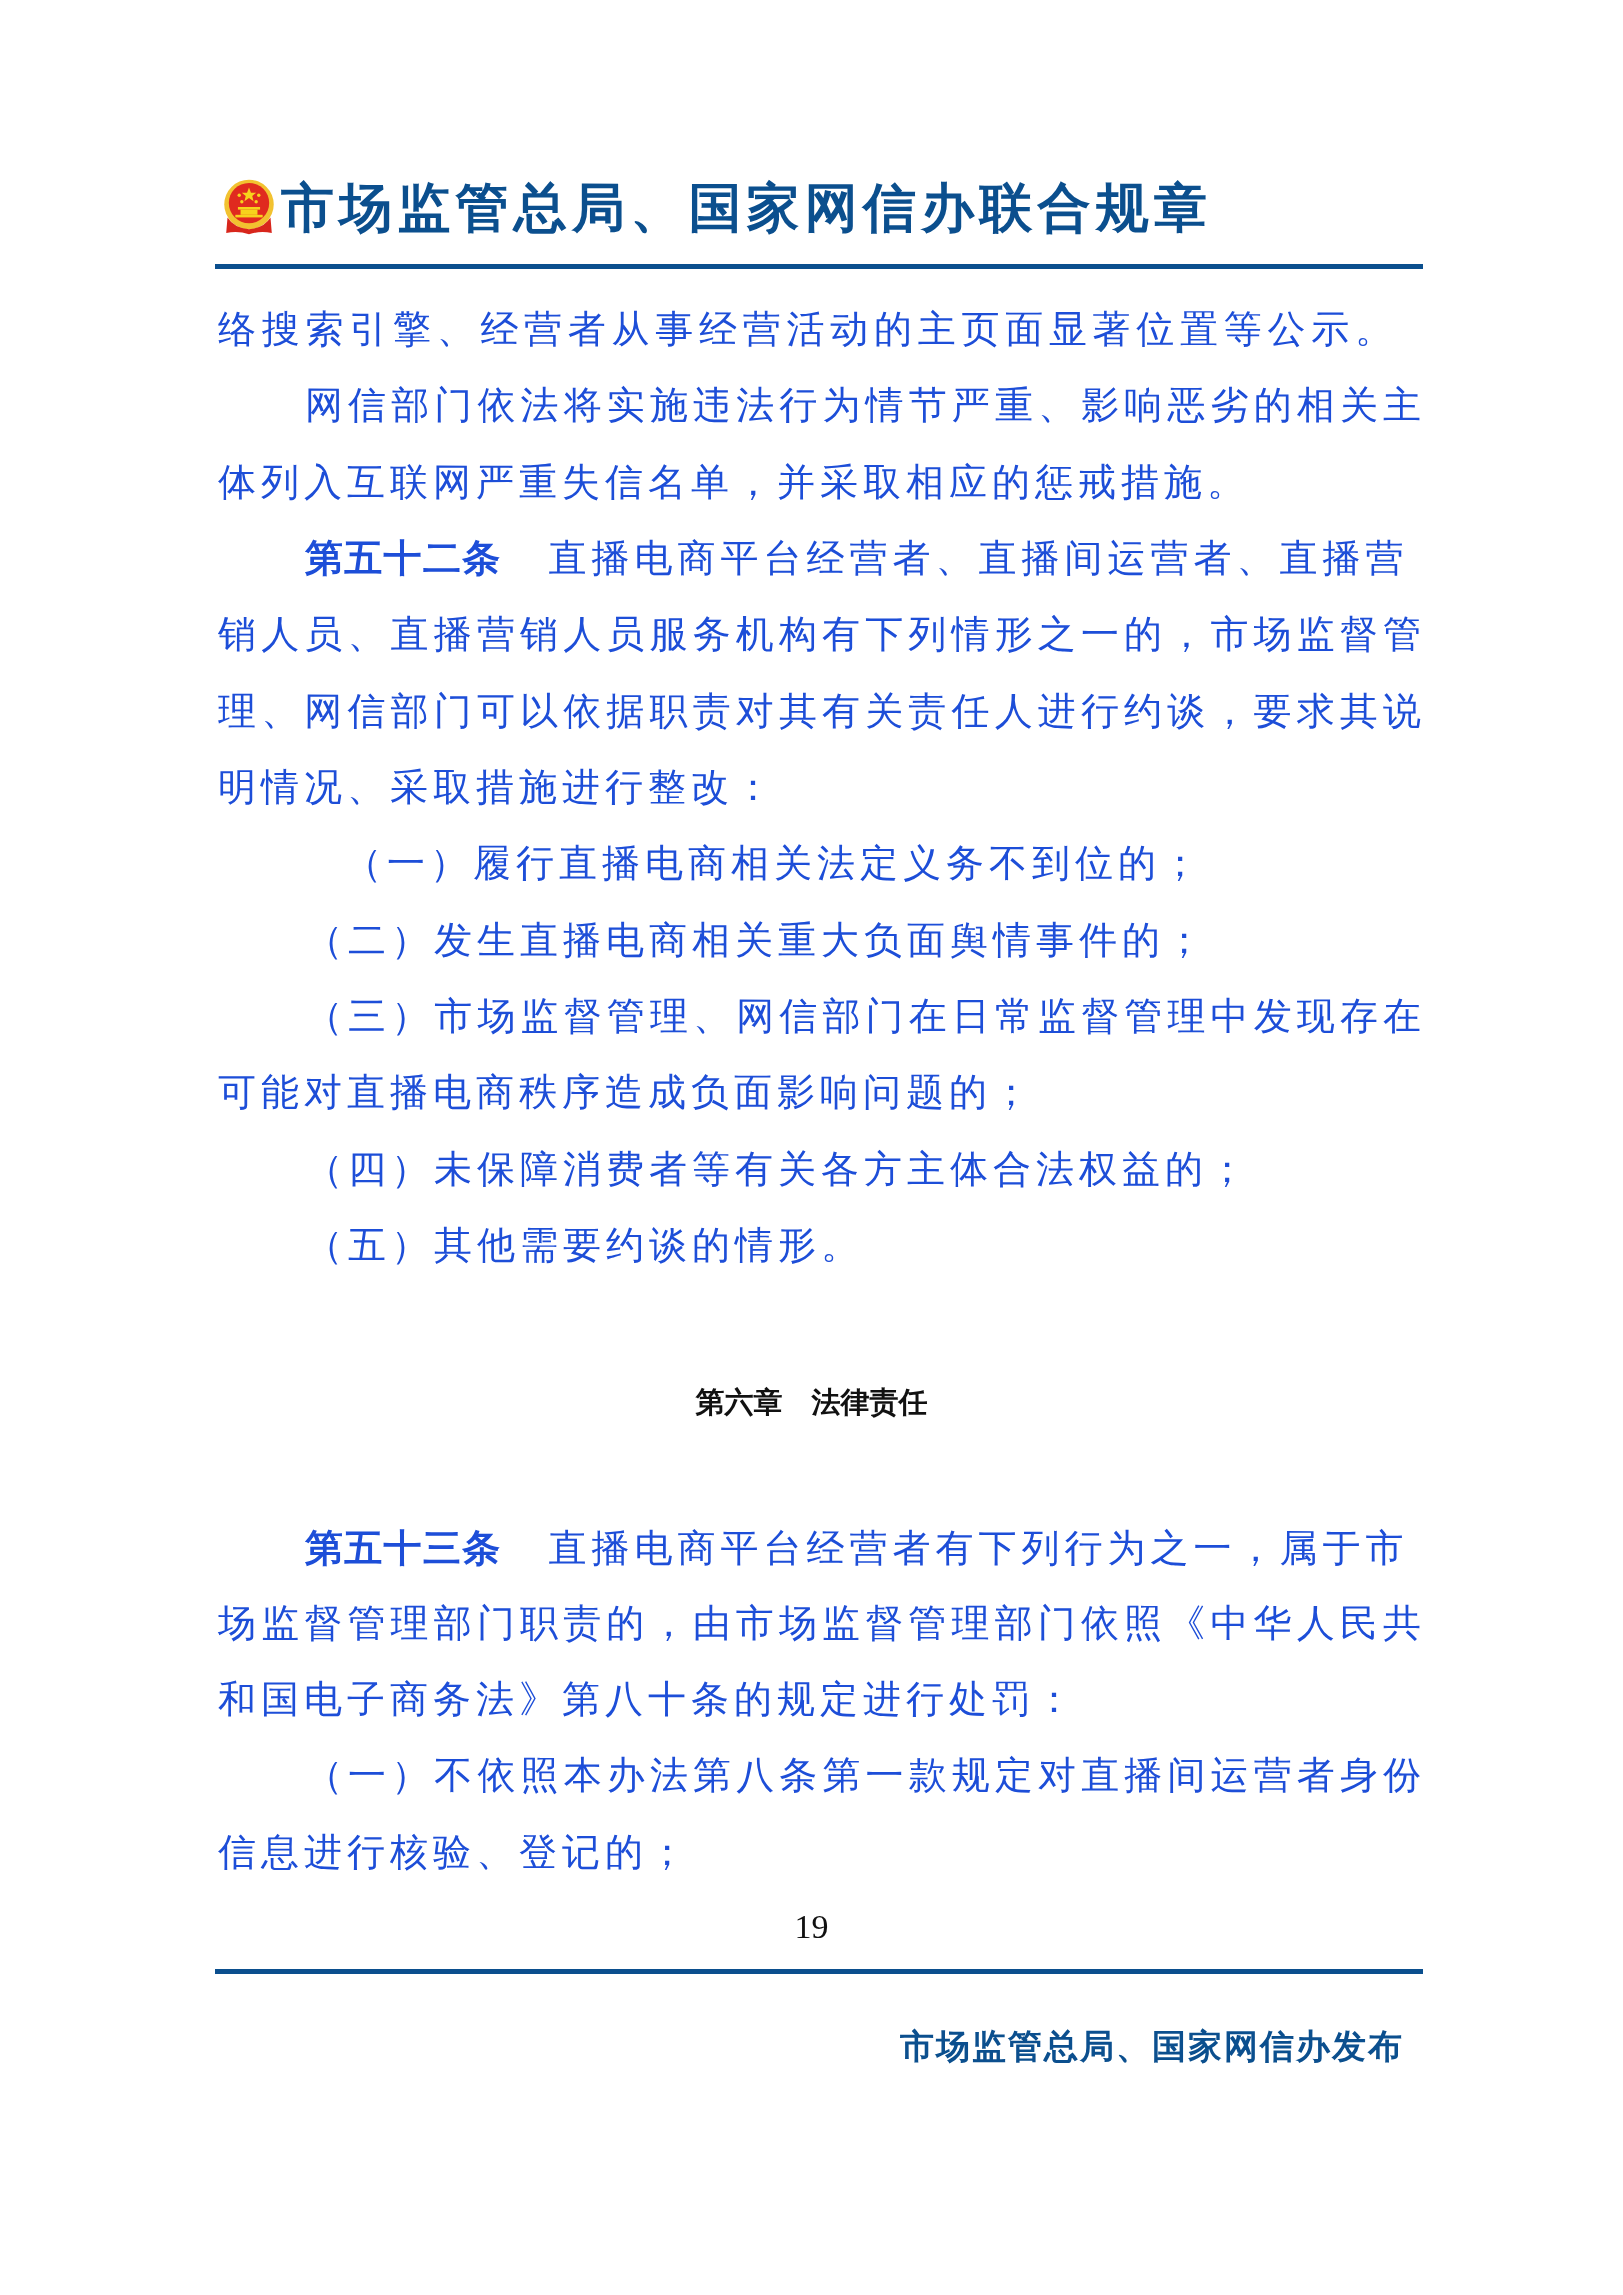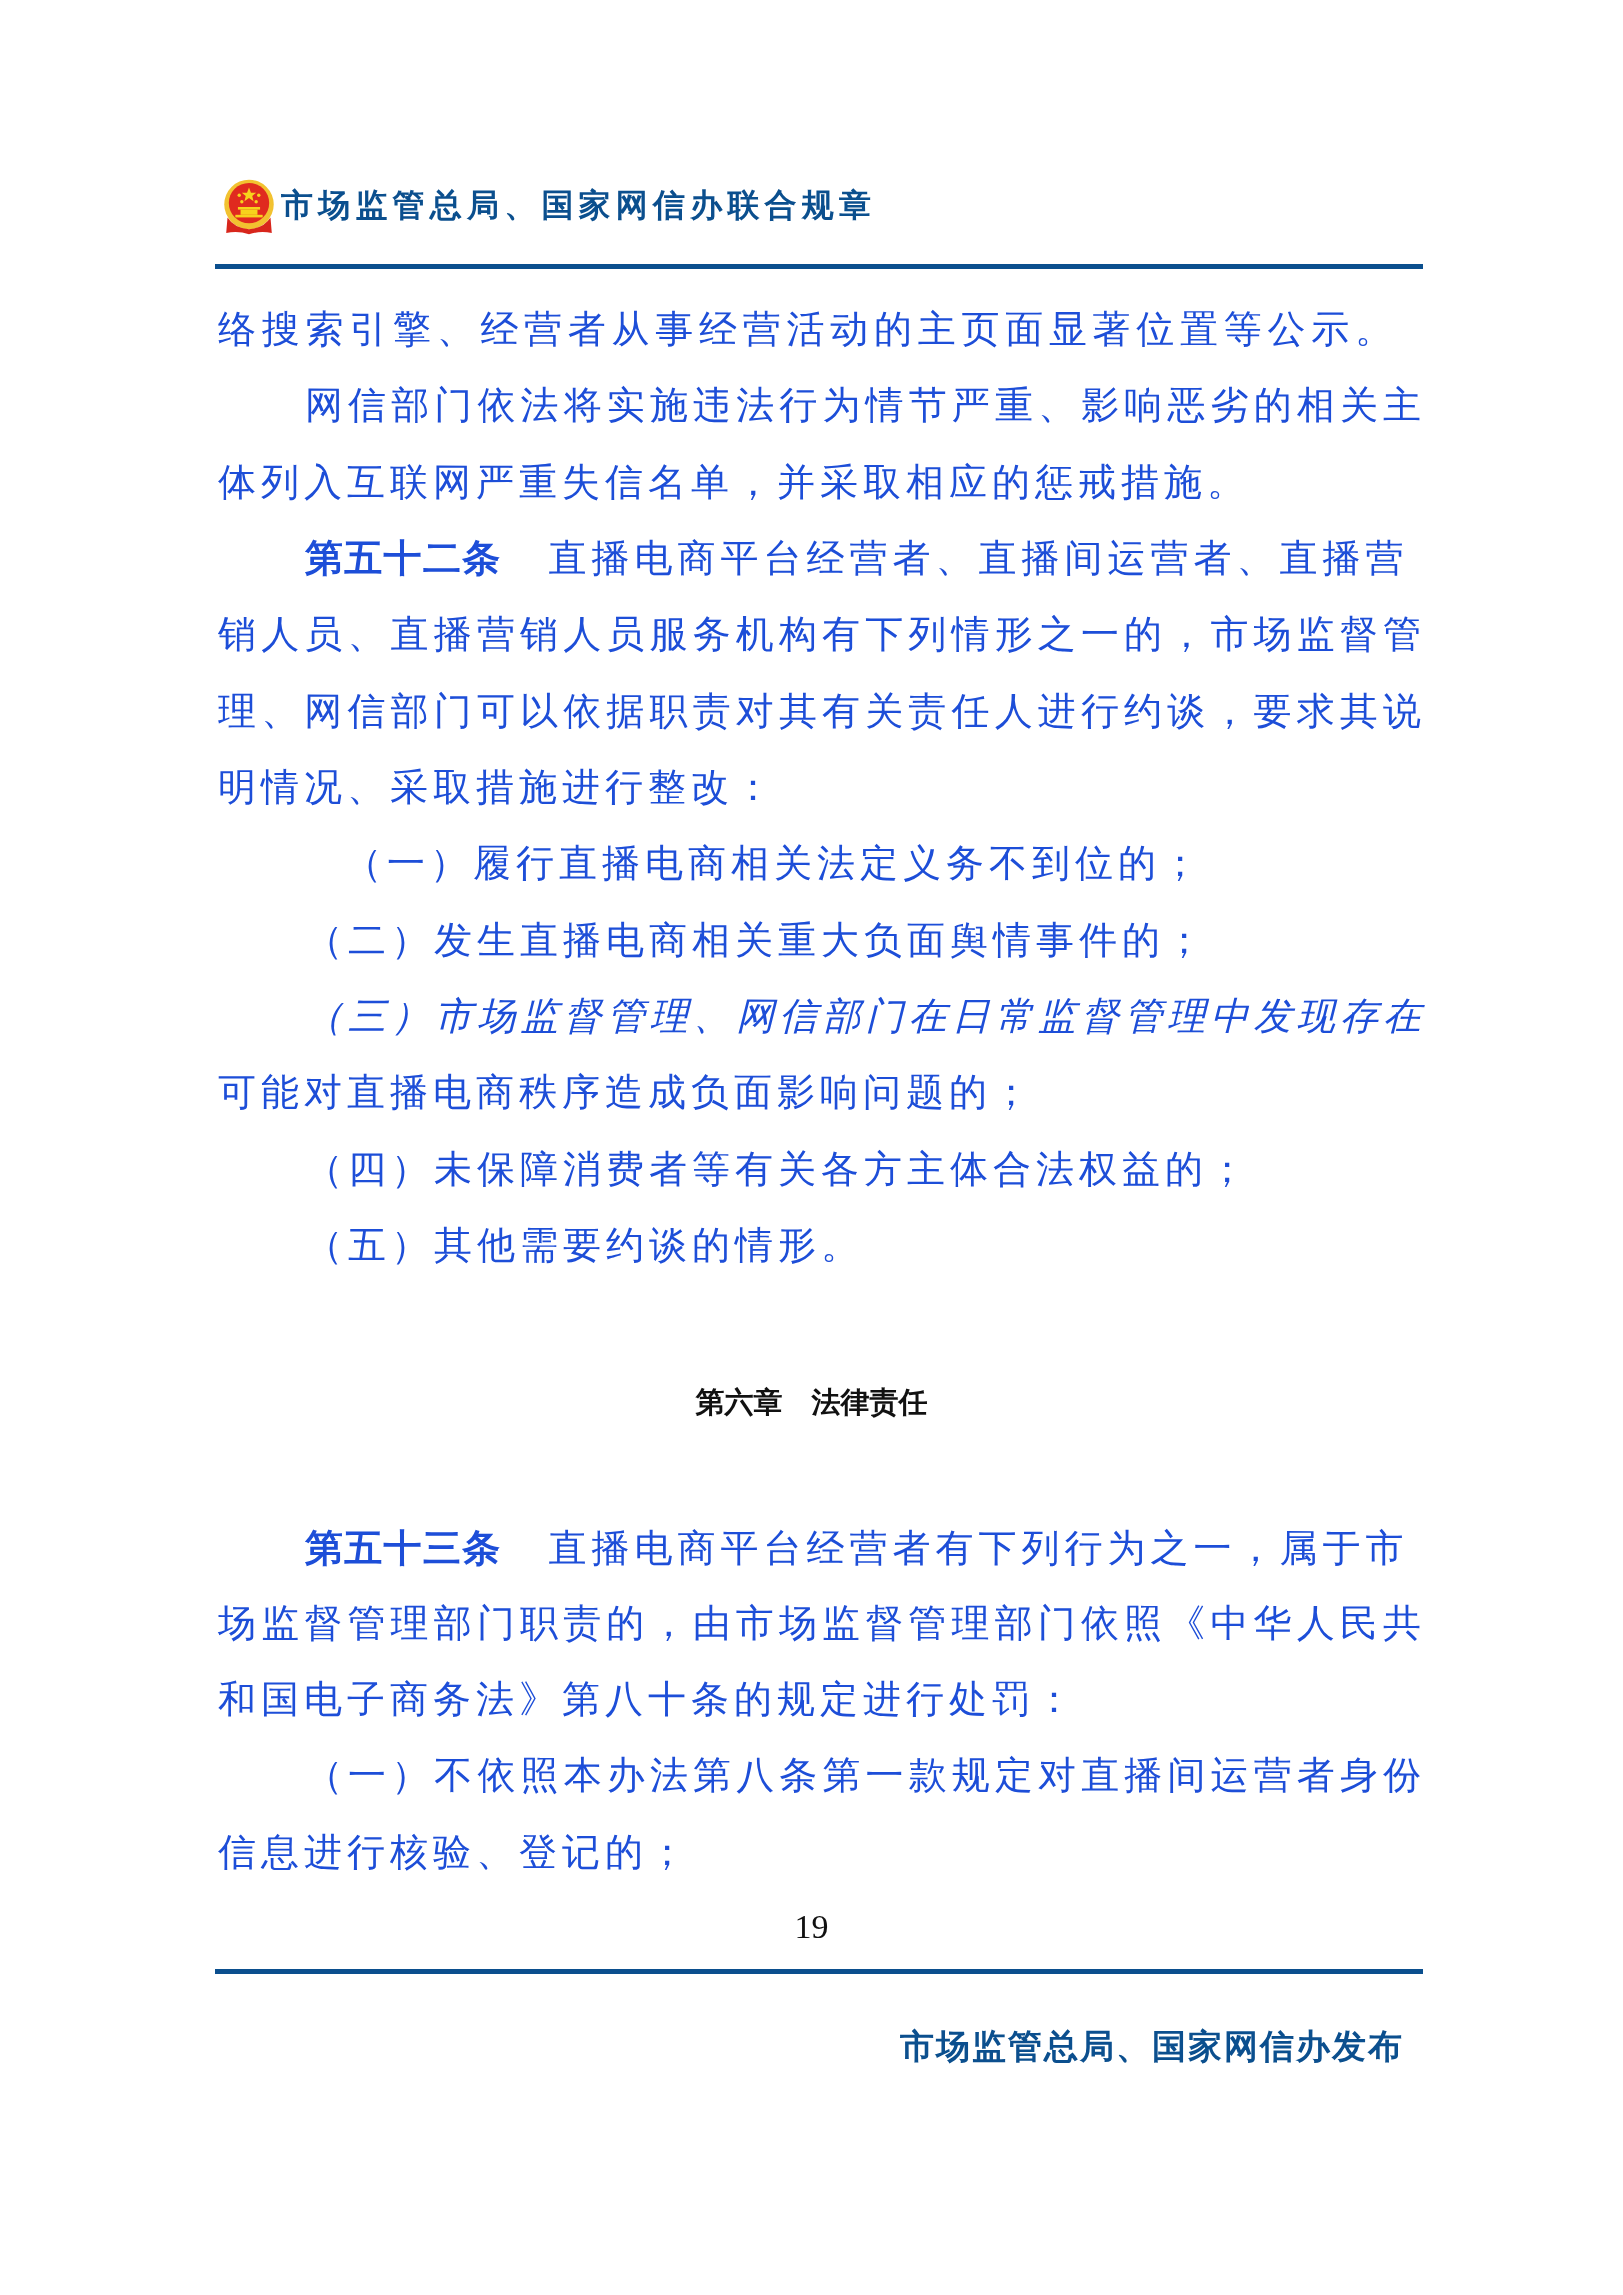--- a/index.html
+++ b/index.html
@@ -3,22 +3,22 @@
 <meta charset="utf-8">
 <style>
   html, body { margin: 0; padding: 0; background: #ffffff; }
   body { width: 1623px; height: 2295px; position: relative; overflow: hidden; }
   .page { position: absolute; left: 0; top: 0; width: 1623px; height: 2295px; background: #ffffff; }
 
   
   .emblem { position: absolute; left: 221px; top: 178px; width: 56px; height: 58px; }
   .header-title {
     position: absolute; left: 281px; top: 182px; height: 52px; line-height: 52px;
-    font-family: Liberation Mono, monospace;
-    font-size: 32px; font-weight: bold; color: #0b4f8e; letter-spacing: 5.2px; white-space: nowrap;
+    font-family: Liberation Serif, serif;
+    font-size: 53px; font-weight: bold; color: #0b4f8e; letter-spacing: 5.2px; white-space: nowrap;
   }
   .rule { position: absolute; left: 215px; width: 1208px; height: 4.6px; background: #0b4f8e; }
   .rule.top { top: 264px; }
   .rule.bottom { top: 1969px; }
 
   
   .line {
     position: absolute; left: 218px; width: 1203px; height: 46px; line-height: 46px;
     font-family: "DejaVu Serif", "Liberation Serif", serif;
     font-size: 38px; color: #1d4ed8; white-space: nowrap; letter-spacing: 5px;
@@ -76,21 +76,21 @@
 
   <div class="line indent" style="top:535px; letter-spacing:0;">
     <span class="lead">第五十二条</span><span class="lead-gap"></span><span style="letter-spacing:5px;">直播电商平台经营者、直播间运营者、直播营</span>
   </div>
   <div class="line justify" style="top:611px;">销人员、直播营销人员服务机构有下列情形之一的，市场监督管</div>
   <div class="line justify" style="top:688px;">理、网信部门可以依据职责对其有关责任人进行约谈，要求其说</div>
   <div class="line" style="top:764px;">明情况、采取措施进行整改：</div>
 
   <div class="line item" style="top:840px;margin-left:39px;">（一）履行直播电商相关法定义务不到位的；</div>
   <div class="line item" style="top:917px;">（二）发生直播电商相关重大负面舆情事件的；</div>
-  <div class="line justify indent" style="top:993px;font-style:italic;">（三）市场监督管理、网信部门在日常监督管理中发现存在</div>
+  <div class="line justify indent" style="top:993px;">（三）市场监督管理、网信部门在日常监督管理中发现存在</div>
   <div class="line" style="top:1069px;">可能对直播电商秩序造成负面影响问题的；</div>
   <div class="line item" style="top:1146px;">（四）未保障消费者等有关各方主体合法权益的；</div>
   <div class="line item" style="top:1222px;">（五）其他需要约谈的情形。</div>
 
   <div class="chapter-title">第六章　法律责任</div>
 
   <div class="line indent" style="top:1525px; letter-spacing:0;">
     <span class="lead">第五十三条</span><span class="lead-gap"></span><span style="letter-spacing:5px;">直播电商平台经营者有下列行为之一，属于市</span>
   </div>
   <div class="line justify" style="top:1600px;">场监督管理部门职责的，由市场监督管理部门依照《中华人民共</div>

